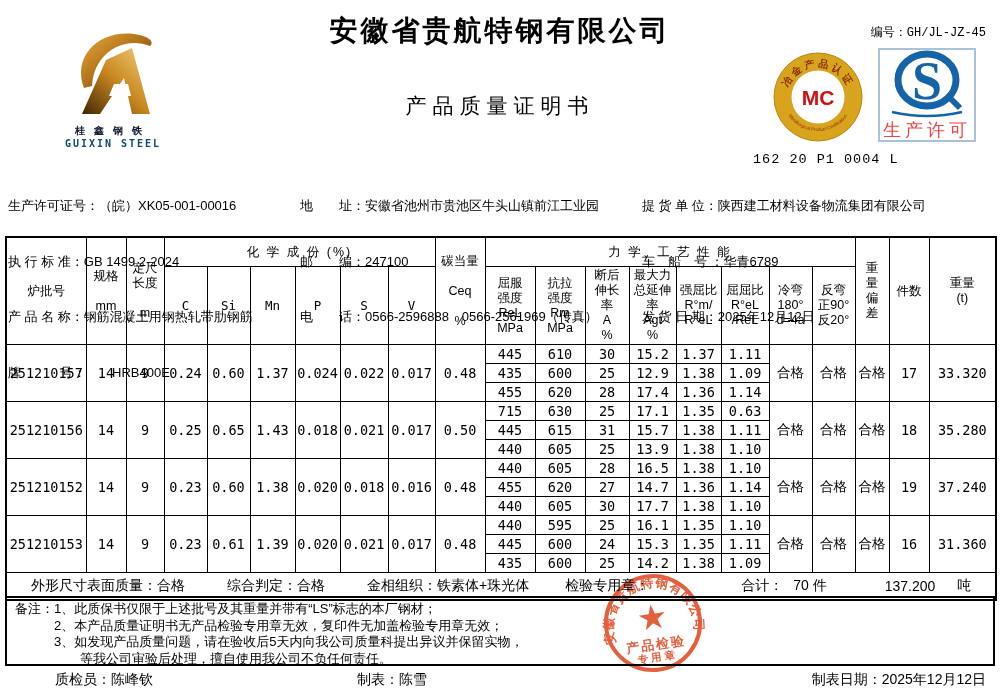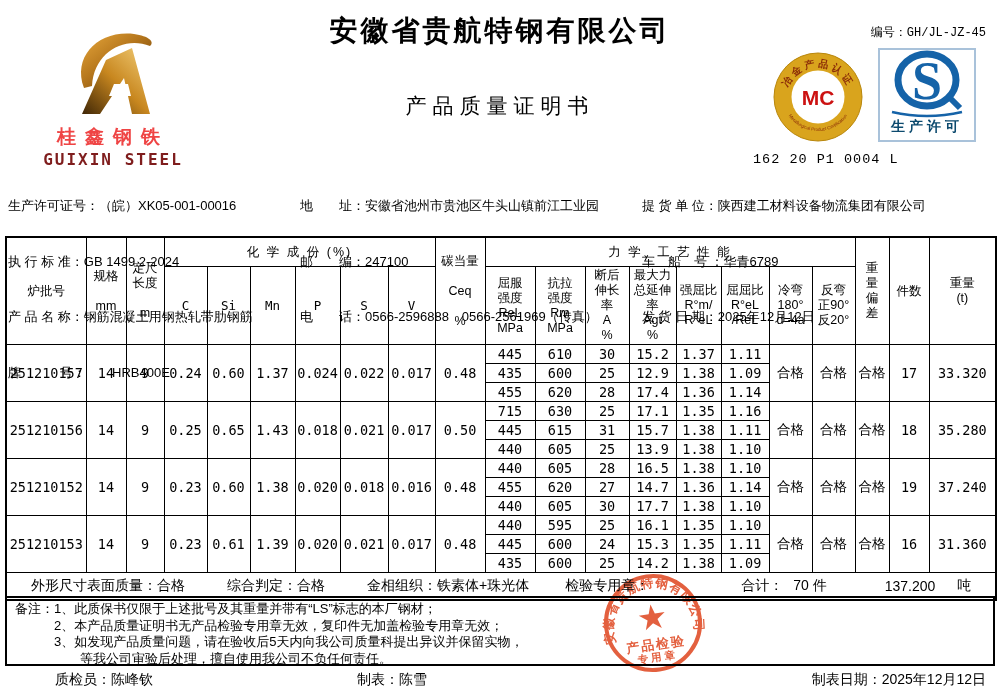--- a/index.html
+++ b/index.html
@@ -3,26 +3,26 @@
 <meta charset="utf-8">
 <style>
   html,body{margin:0;padding:0;background:#fff;}
   body{width:1000px;height:694px;position:relative;font-family:"Liberation Sans",sans-serif;color:#000;overflow:hidden;}
   .abs{position:absolute;}
   
   .company-title{top:12px;left:0;right:0;text-align:center;font-family:"Liberation Serif",serif;font-size:28px;font-weight:600;letter-spacing:3px;}
   .doc-title{top:92px;left:0;right:0;text-align:center;font-family:"Liberation Serif",serif;font-size:21px;letter-spacing:6px;}
   .ref-no{top:24px;right:14px;font-size:12px;font-family:Liberation Mono, monospace;}
   .brand{top:26px;left:38px;width:150px;text-align:center;}
-  .brand .cn{font-size:19px;font-weight:bold;letter-spacing:9px;color:#ef4444;margin-top:2px;white-space:nowrap;}
-  .brand .en{font-size:16px;font-weight:bold;letter-spacing:2px;color:#7f1d1d;font-family:"DejaVu Sans Mono",monospace;}
+  .brand .cn{font-size:10px;font-weight:bold;letter-spacing:9px;color:#0f172a;margin-top:2px;white-space:nowrap;}
+  .brand .en{font-size:10px;font-weight:bold;letter-spacing:2px;color:#0c4a6e;font-family:"DejaVu Sans Mono",monospace;}
   .mc-badge{top:52px;left:773px;width:90px;height:90px;}
   .mc-code{top:152px;left:753px;width:130px;text-align:left;font-size:13.5px;font-family:Liberation Mono, monospace;letter-spacing:1px;white-space:nowrap;}
   .qs-badge{top:48px;left:878px;width:98px;height:94px;border:2px solid #a9c2da;background:#fff;box-sizing:border-box;text-align:center;}
-  .qs-label{font-size:14px;color:#0c4a6e;letter-spacing:4px;font-weight:700;margin-top:-4px;}
+  .qs-label{font-size:18px;color:#ef4444;letter-spacing:4px;font-weight:400;margin-top:-4px;}
   
   .info{font-size:13px;line-height:18.5px;white-space:pre-wrap;}
   .info-left{top:160px;left:8px;width:292px;}
   .info-mid{top:160px;left:300px;width:338px;}
   .info-right{top:160px;left:642px;width:355px;}
   
   table.main{position:absolute;top:236px;left:5px;width:990px;border-collapse:collapse;table-layout:fixed;border:2px solid #000;}
   table.main th,table.main td{border:1px solid #000;padding:0;text-align:center;vertical-align:middle;font-weight:normal;}
   table.main th{font-size:12.5px;line-height:1.2;white-space:pre-line;}
   th.group{font-size:15px;letter-spacing:2px;height:28px;}
@@ -252,21 +252,21 @@
         <td rowspan="3">1.43</td>
         <td rowspan="3">0.018</td>
         <td rowspan="3">0.021</td>
         <td rowspan="3">0.017</td>
         <td rowspan="3">0.50</td>
         <td>715</td>
         <td>630</td>
         <td>25</td>
         <td>17.1</td>
         <td>1.35</td>
-        <td>1.16</td>
+        <td>0.63</td>
         <td rowspan="3" class="cjk">合格</td>
         <td rowspan="3" class="cjk">合格</td>
         <td rowspan="3" class="cjk">合格</td>
         <td rowspan="3">18</td>
         <td rowspan="3">35.280</td>
       </tr>
       <tr>
         <td>445</td>
         <td>615</td>
         <td>31</td>

